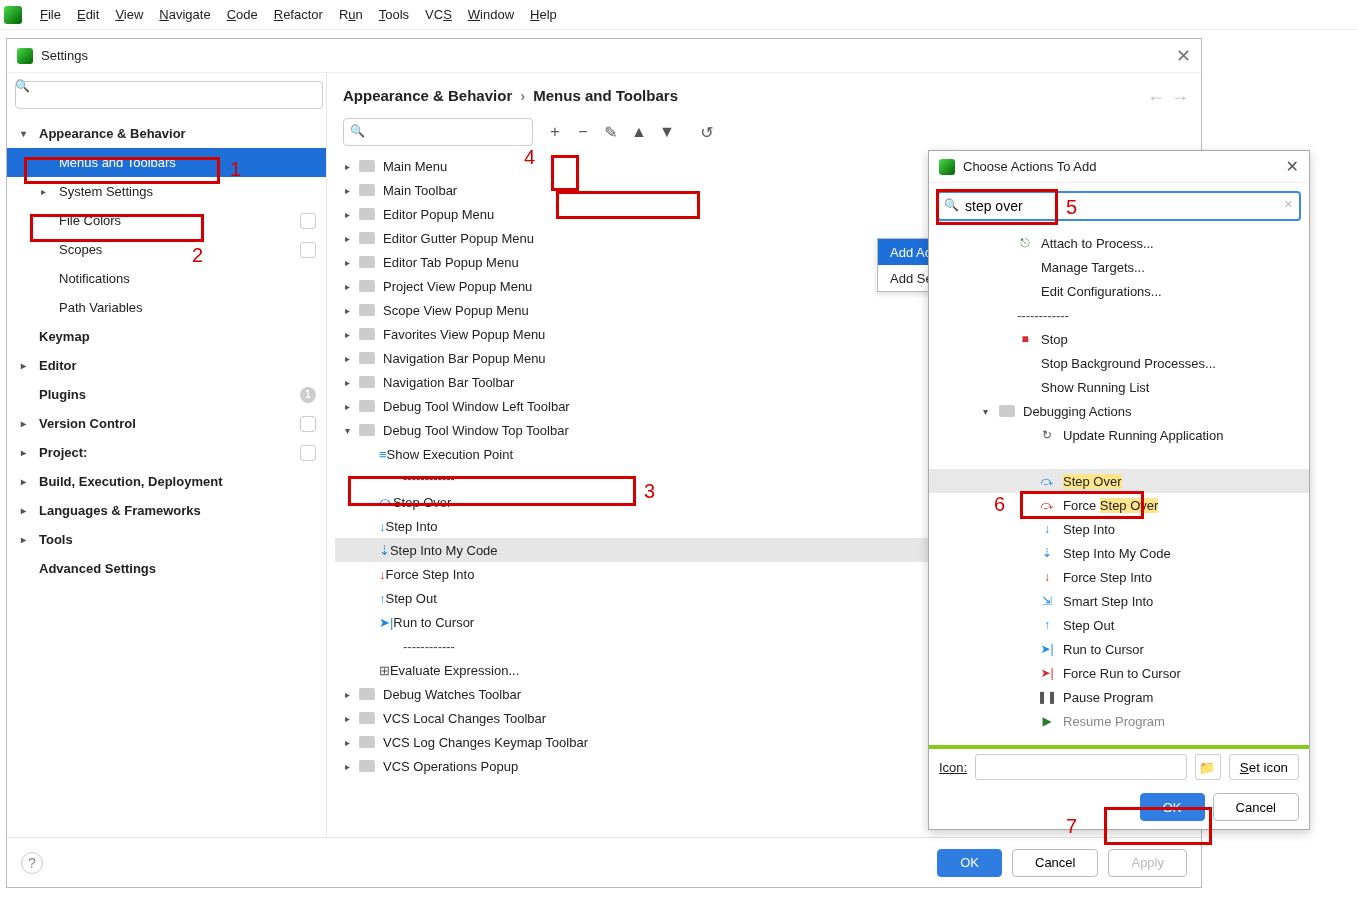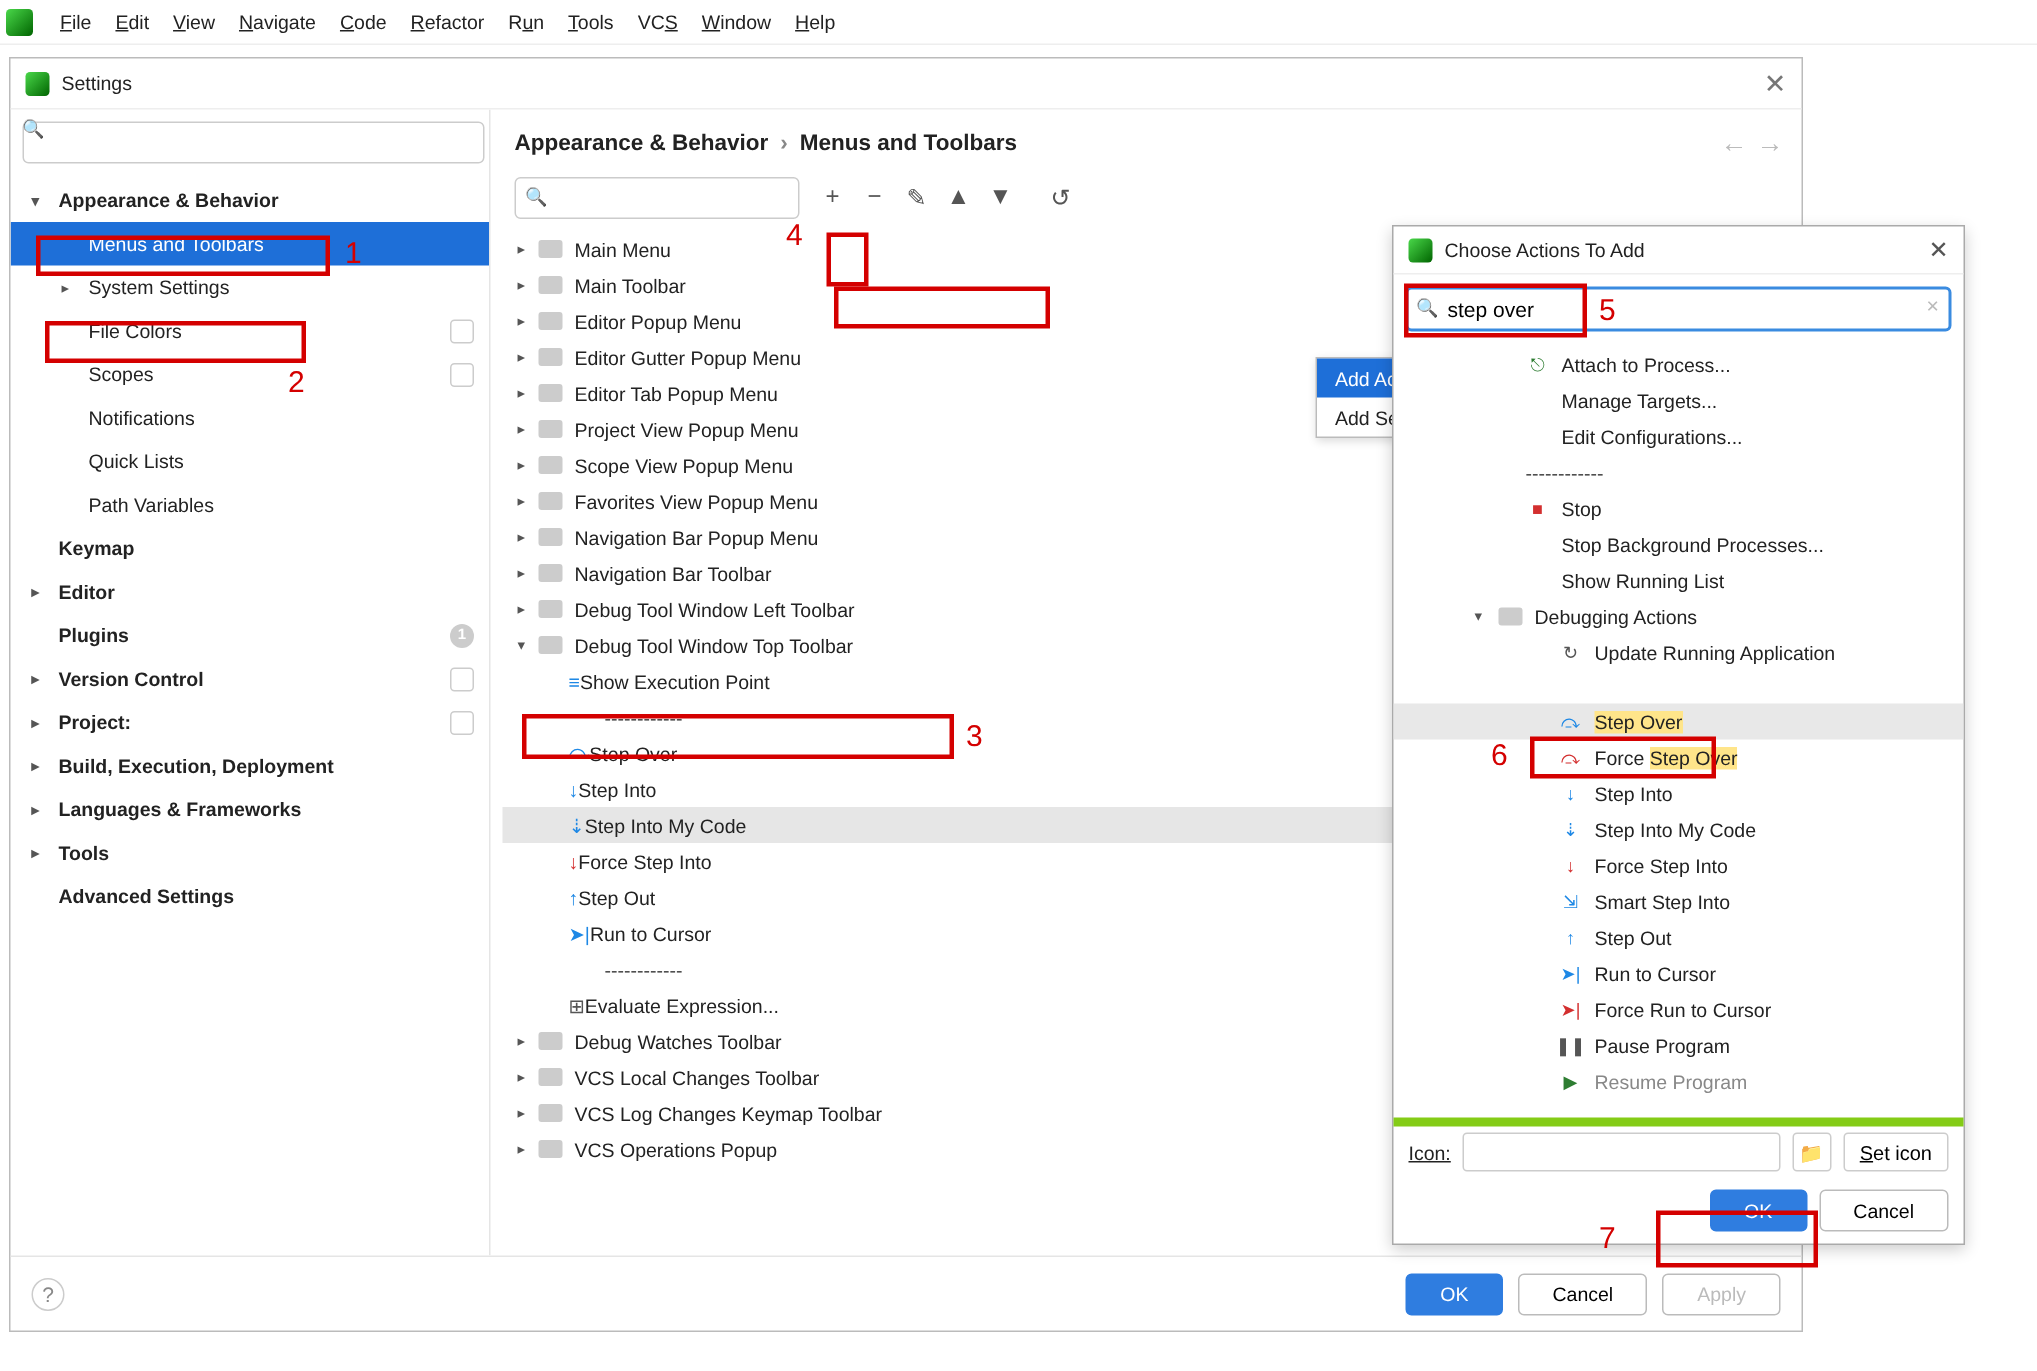--- a/index.html
+++ b/index.html
@@ -69,21 +69,21 @@
 .drow.hdr { padding-left: 70px; font-weight:normal; }
 .drow.hdr .arrow { position:absolute; left:54px; color:#555; font-size:10px; }
 .drow.hdr .folder { width:16px; height:12px; background:#ccc; border-radius:2px; margin-right:8px; }
 .drow.sub { padding-left: 110px; }
 .drow .ic { width:16px; height:16px; margin-right:8px; display:inline-flex; align-items:center; justify-content:center; font-size:12px; }
 .drow.sep { padding-left: 88px; color:#444; }
 .drow.selrow { background:#e8e8e8; }
 .drow .hl { background:#ffe58a; }
 .drow.cutoff { color:#888; }
 
-.dialog-iconrow { height:40px; border-top:6px solid #84cc16; display:flex; align-items:center; padding:0 10px; gap:8px; }
+.dialog-iconrow { height:40px; border-top:4px solid #84cc16; display:flex; align-items:center; padding:0 10px; gap:8px; }
 .dialog-iconrow input { flex:1; height:26px; border:1px solid #ccc; border-radius:3px; padding:0 6px; }
 .dialog-iconrow .fbtn { width:26px; height:26px; border:1px solid #ccc; border-radius:3px; display:flex; align-items:center; justify-content:center; color:#888; }
 .dialog-iconrow .sbtn { height:26px; padding:0 10px; border:1px solid #ccc; border-radius:3px; background:#fff; cursor:pointer; }
 
 .dialog-buttons { height:44px; display:flex; align-items:center; justify-content:flex-end; padding:0 10px; gap:8px; }
 .btn { height:28px; padding:0 22px; border:1px solid #bbb; border-radius:4px; background:#fff; cursor:pointer; font-size:13px; }
 .btn.primary { background:#2f7de0; color:#fff; border-color:#2f7de0; }
 
 .settings-buttons { height:50px; border-top:1px solid #e5e5e5; display:flex; align-items:center; padding:0 14px; gap:10px; }
 .settings-buttons .help { width:22px; height:22px; border:1px solid #ccc; border-radius:11px; display:flex; align-items:center; justify-content:center; color:#888; margin-right:auto; font-size:14px; }
@@ -140,23 +140,20 @@
             <span class="badge"></span>
           </div>
           <div class="tree-row level2">
             <span>Scopes</span>
             <span class="badge"></span>
           </div>
           <div class="tree-row level2">
             <span>Notifications</span>
           </div>
           <div class="tree-row level2">
-            <span>Quick Lists</span>
-          </div>
-          <div class="tree-row level2">
             <span>Path Variables</span>
           </div>
           <div class="tree-row level1 bold">
             <span>Keymap</span>
           </div>
           <div class="tree-row level1 bold">
             <span class="arrow">▸</span>
             <span>Editor</span>
           </div>
           <div class="tree-row level1 bold">

